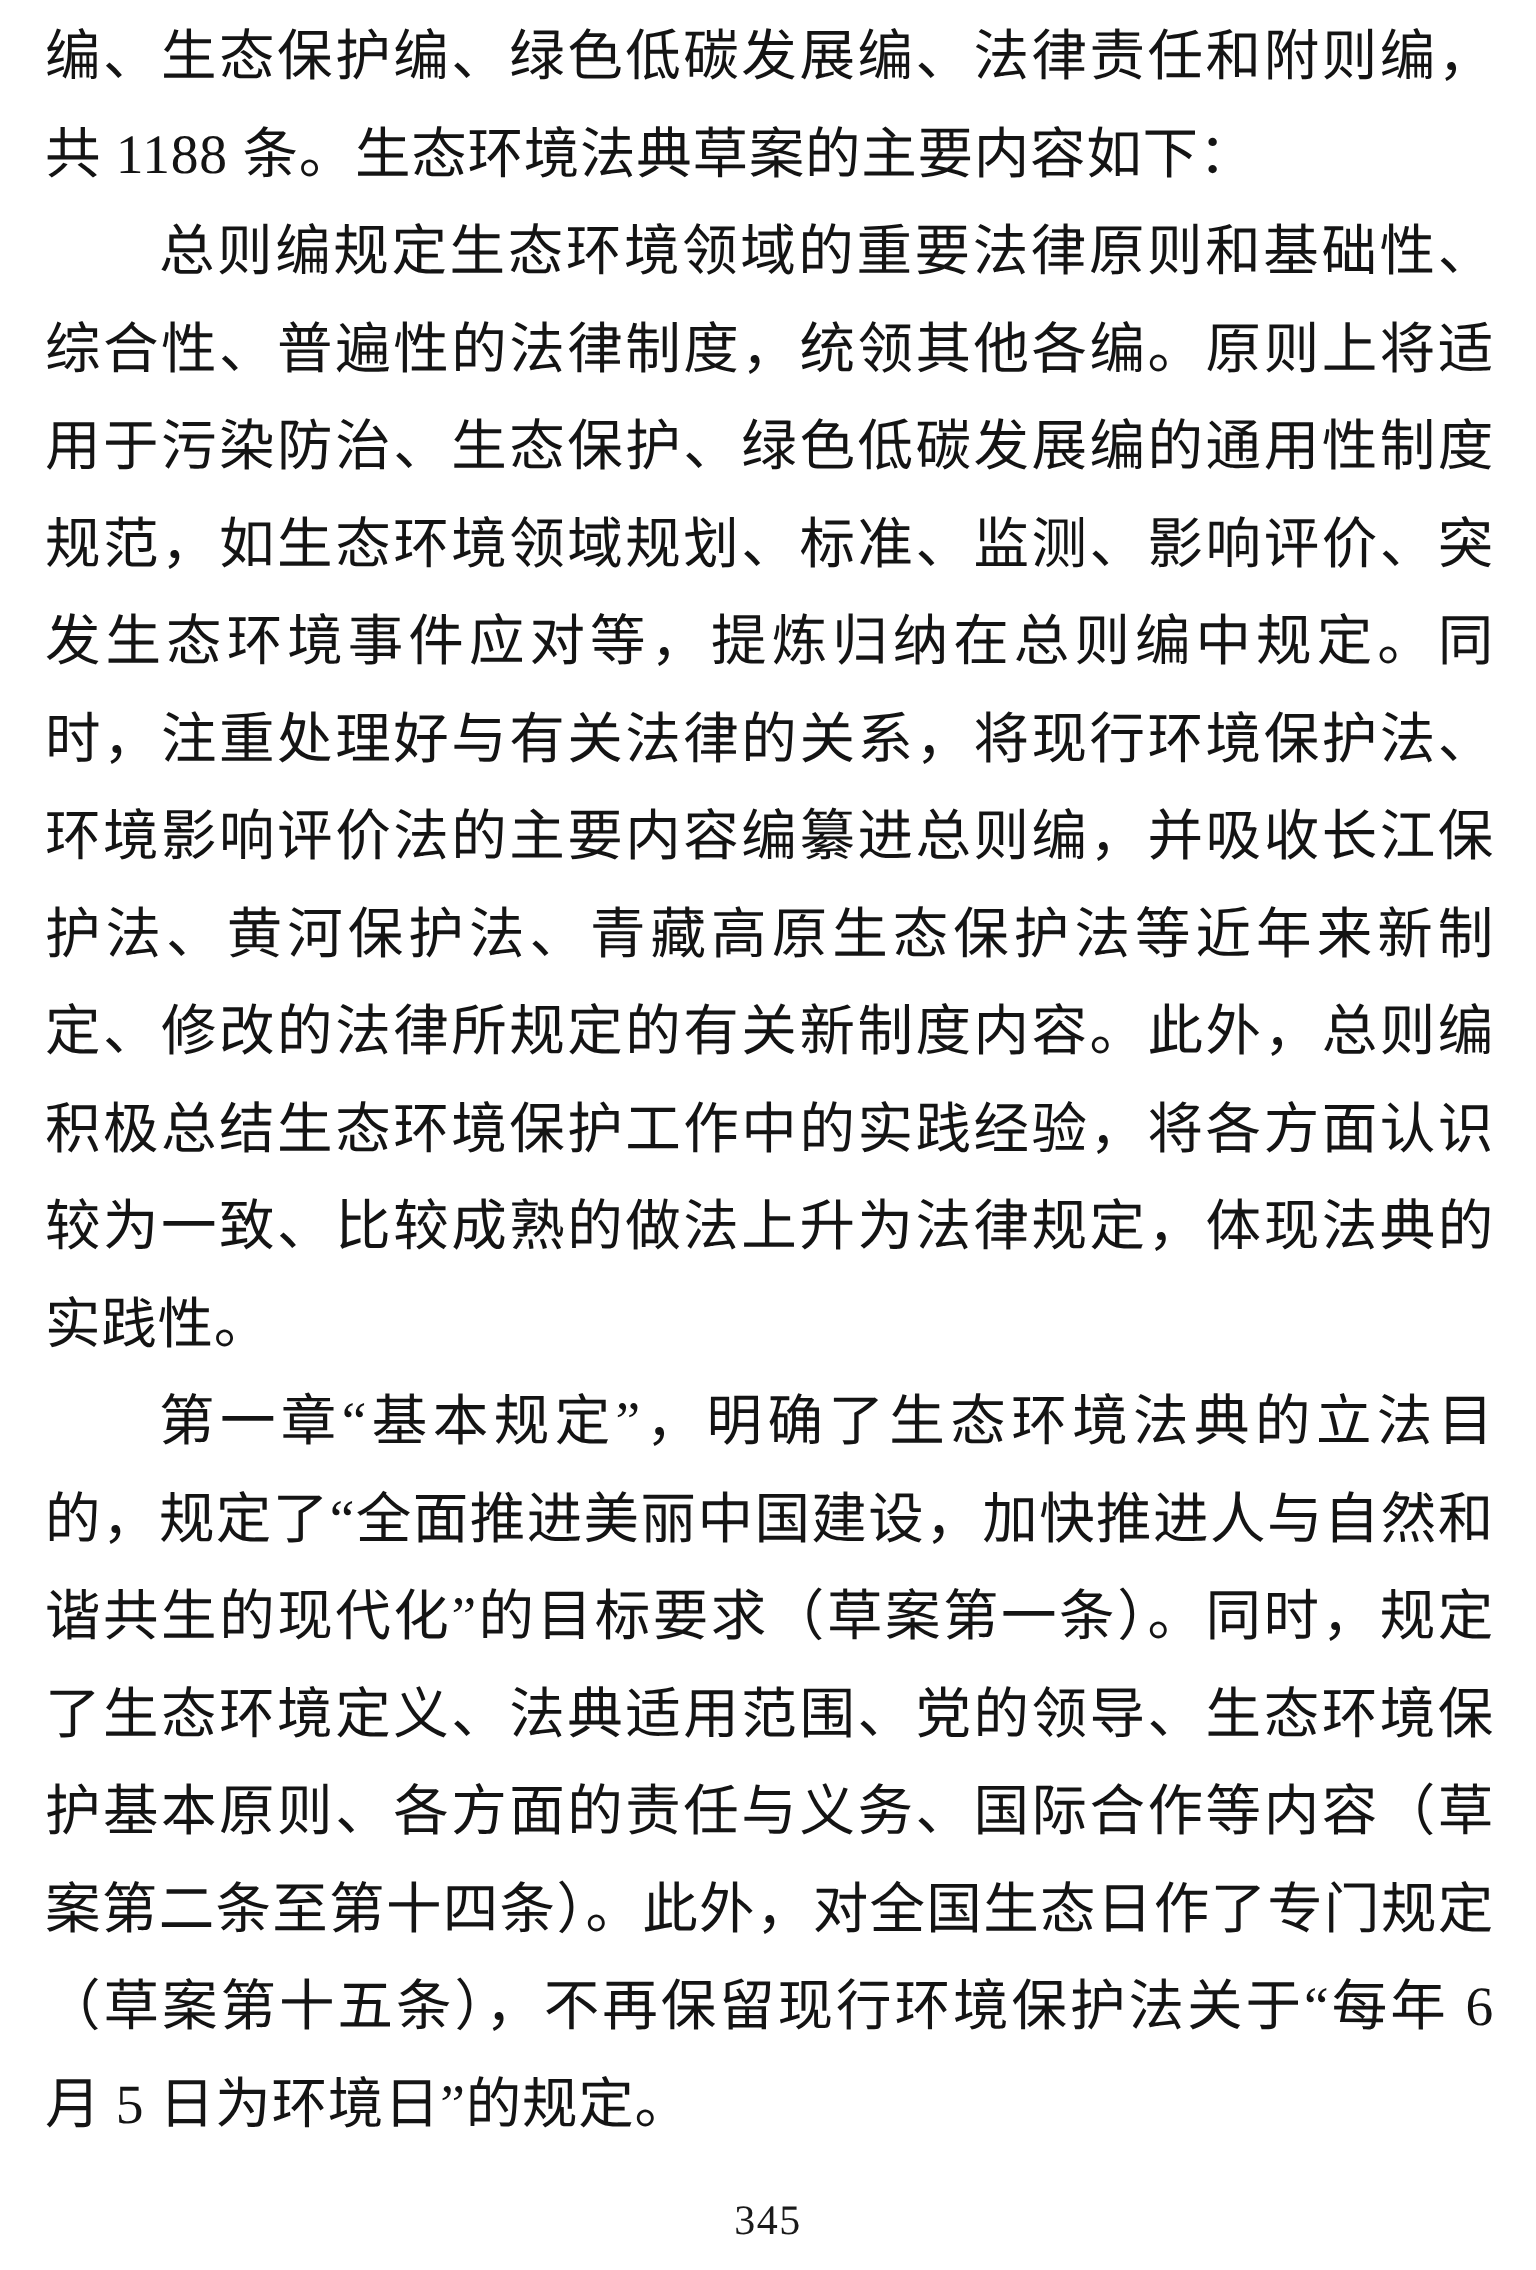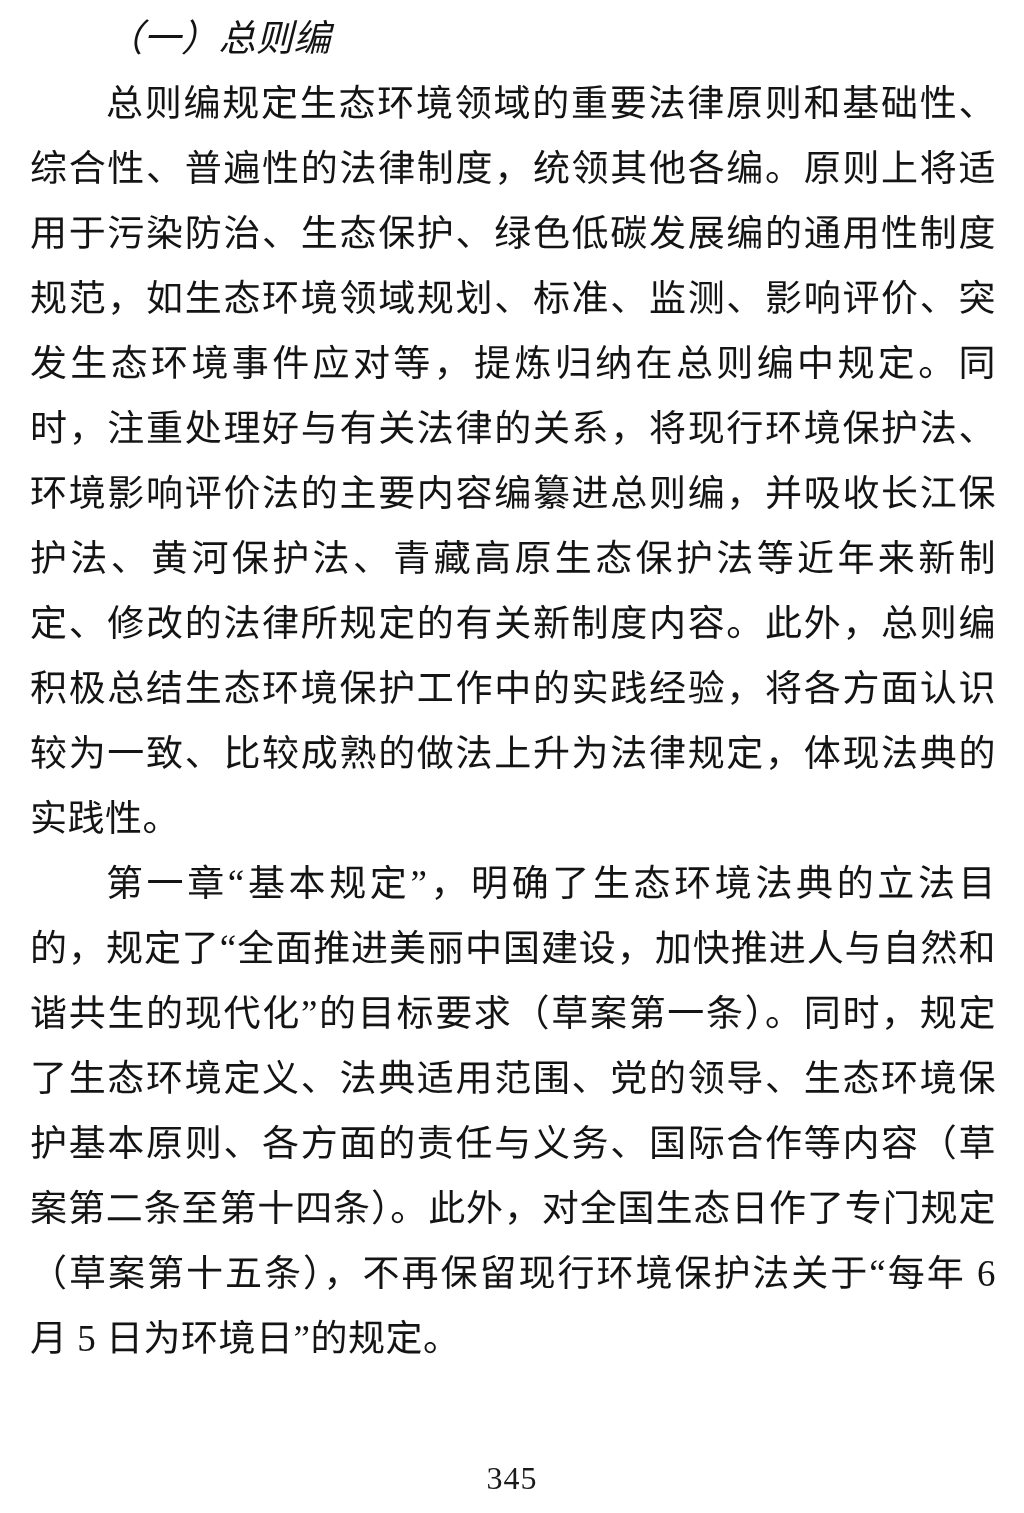--- a/index.html
+++ b/index.html
@@ -48,31 +48,31 @@
     font: inherit;
   }
   .page-footer {
     position: absolute;
     left: 0;
     bottom: 16px;
     width: 100%;
     text-align: center;
   }
   .page-number {
-    font-size: 32px;
+    font-size: 28px;
     letter-spacing: 1px;
     color: #1a1a1a;
     font-family: "Liberation Serif", "DejaVu Serif", serif;
   }
 </style>
 </head>
 <body>
 
 <div class="page">
   <main class="doc-body">
-      <p class="para kai-heading indent"><span class="seg">（一）总则编</span></p>
+      <p class="para body"><span class="seg">编、生态保护编、绿色低碳发展编、法律责任和附则编，共 1188 条。生态环境法典草案的主要内容如下：</span></p>
       <p class="para body indent"><span class="seg">总则编规定生态环境领域的重要法律原则和基础性、综合性、普遍性的法律制度，统领其他各编。原则上将适用于污染防治、生态保护、绿色低碳发展编的通用性制度规范，如生态环境领域规划、标准、监测、影响评价、突发生态环境事件应对等，提炼归纳在总则编中规定。同时，注重处理好与有关法律的关系，将现行环境保护法、环境影响评价法的主要内容编纂进总则编，并吸收长江保护法、黄河保护法、青藏高原生态保护法等近年来新制定、修改的法律所规定的有关新制度内容。此外，总则编积极总结生态环境保护工作中的实践经验，将各方面认识较为一致、比较成熟的做法上升为法律规定，体现法典的实践性。</span></p>
       <p class="para body indent"><span class="seg">第一章“基本规定”，明确了生态环境法典的立法目的，规定了“全面推进美丽中国建设，加快推进人与自然和谐共生的现代化”的目标要求（草案第一条）。同时，规定了生态环境定义、法典适用范围、党的领导、生态环境保护基本原则、各方面的责任与义务、国际合作等内容（草案第二条至第十四条）。此外，对全国生态日作了专门规定（草案第十五条），不再保留现行环境保护法关于“每年 6 月 5 日为环境日”的规定。</span></p>
     </main>
   <footer class="page-footer">
     <span class="page-number">345</span>
   </footer>
 </div>
 
 </body></html>

